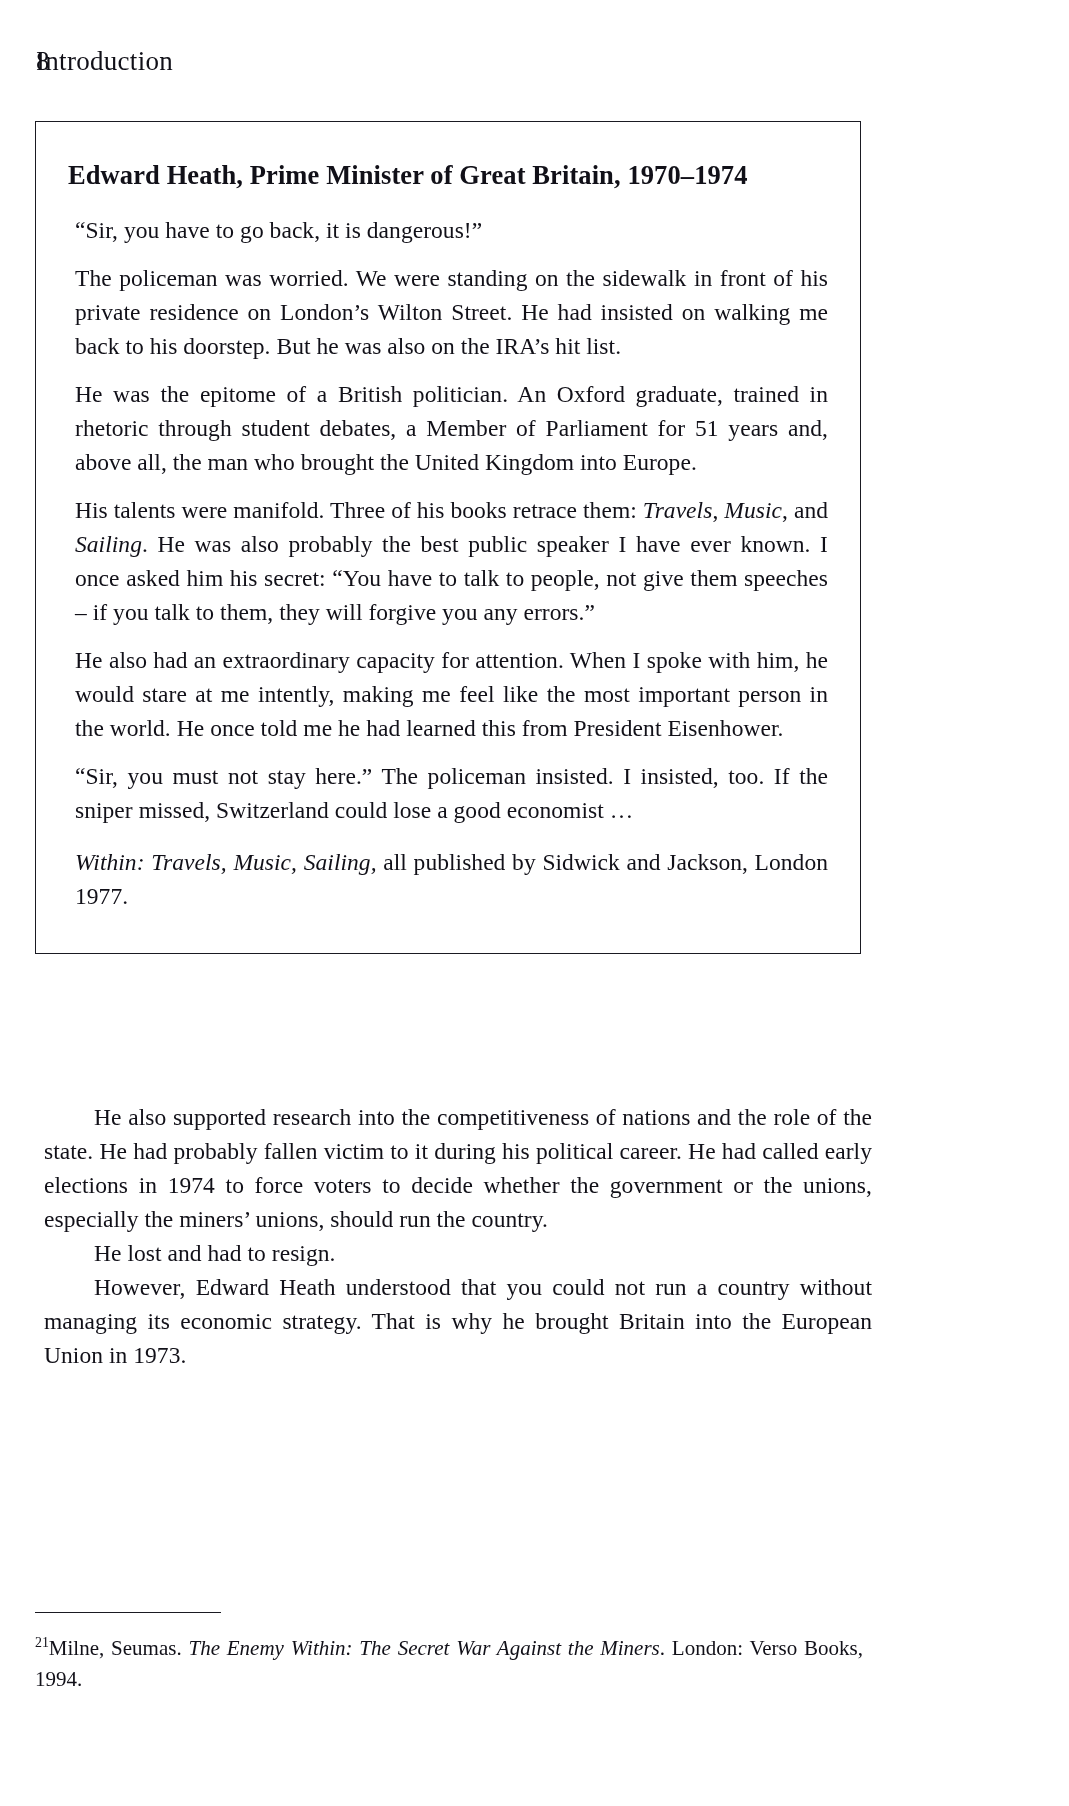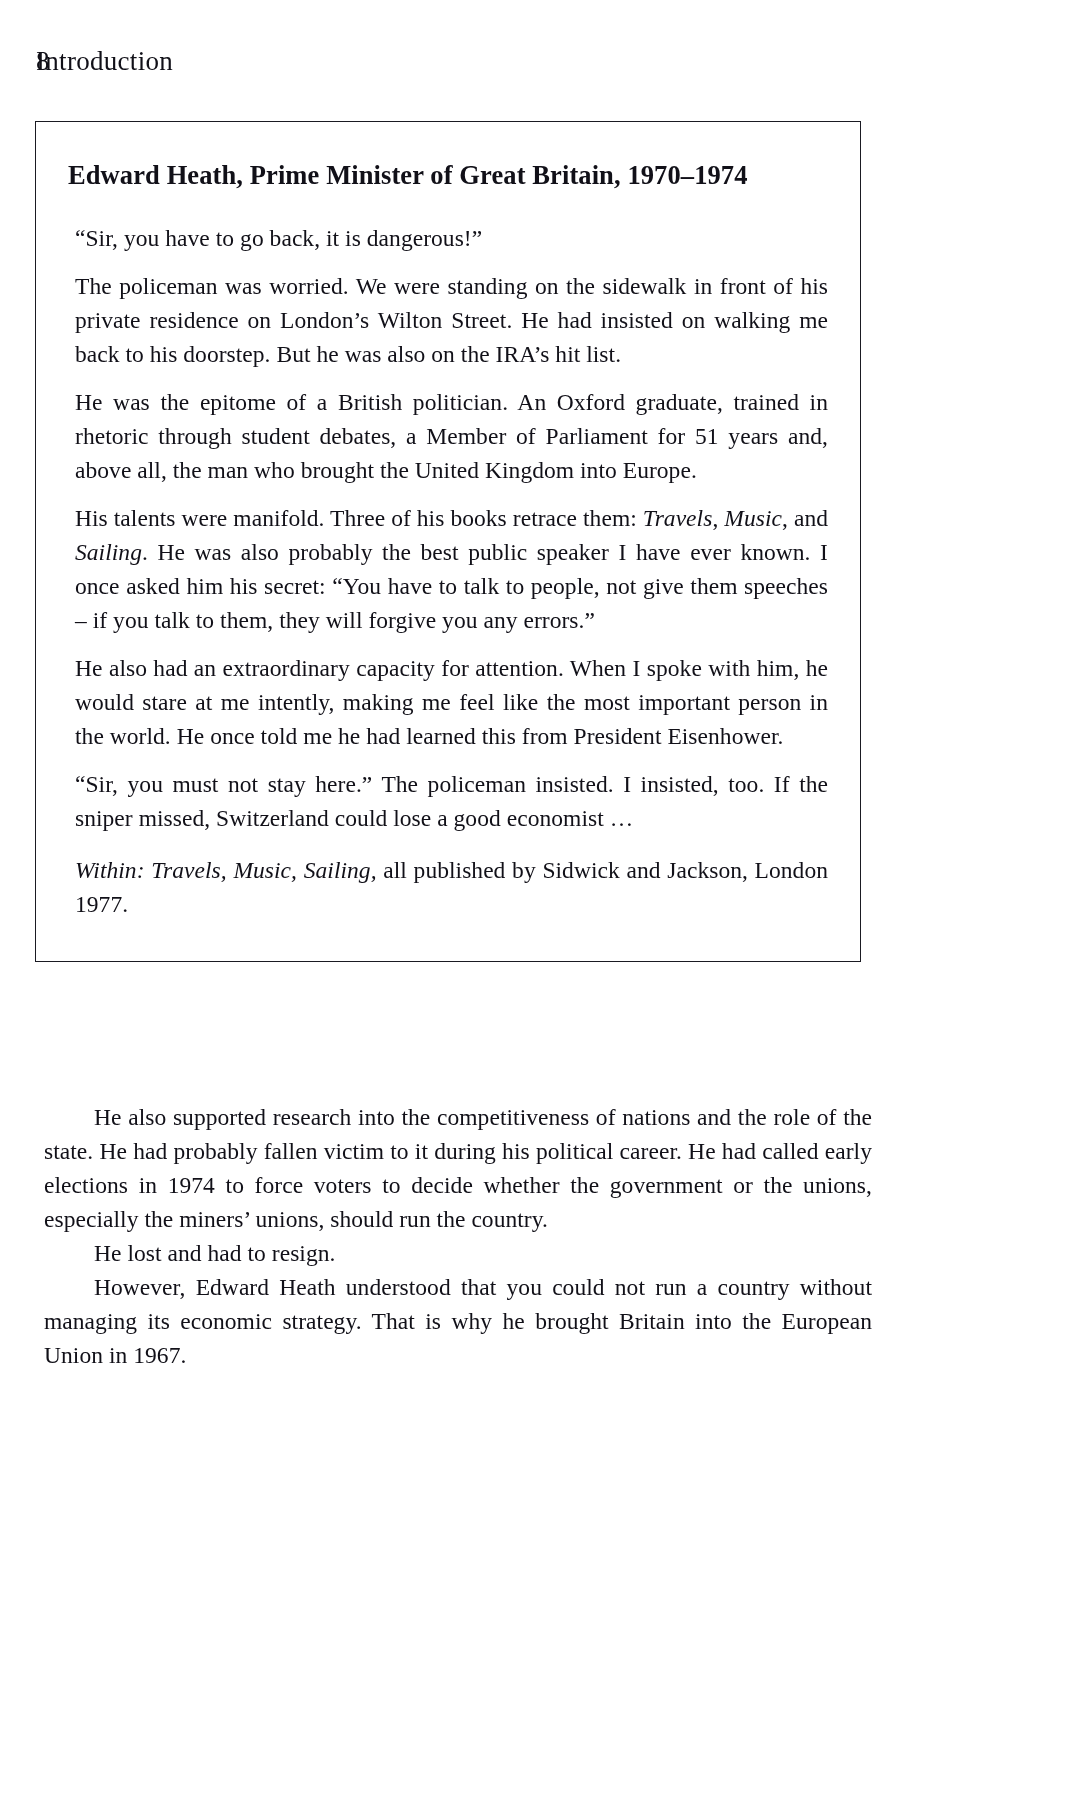--- a/index.html
+++ b/index.html
@@ -58,21 +58,21 @@
     top: 121px;
     width: 826px;
     box-sizing: border-box;
     border: 1.6px solid #1a1a22;
     padding: 28px 32px 26px 32px;
   }
   .box-title {
     font-size: 26.5px;
     font-weight: bold;
     line-height: 35px;
-    margin: 8px 0 28px 0;
+    margin: 8px 0 20px 0;
     letter-spacing: .1px;
   }
   .box p {
     font-size: 23.5px;
     line-height: 34px;
     margin: 0 0 14px 7px;
     text-align: justify;
     text-justify: inter-word;
     letter-spacing: .05px;
   }
@@ -154,17 +154,21 @@
 
     <p>He also had an extraordinary capacity for attention. When I spoke with him, he would stare at me intently, making me feel like the most important person in the world. He once told me he had learned this from President Eisenhower.</p>
     <p class="last-para">“Sir, you must not stay here.” The policeman insisted. I insisted, too. If the sniper missed, Switzerland could lose a good economist …</p>
 
     <p class="source"><i>Within: </i><i>Travels, Music, Sailing,</i><span> all published by Sidwick and Jackson, London 1977.</span></p>
   </div>
 
   <div class="body-text">
     <p>He also supported research into the competitiveness of nations and the role of the state. He had probably fallen victim to it during his political career. He had called early elections in 1974 to force voters to decide whether the government or the unions, especially the miners’ unions, should run the country.</p>
     <p>He lost and had to resign.</p>
-    <p>However, Edward Heath understood that you could not run a country without managing its economic strategy. That is why he brought Britain into the European Union in 1967.</p>
+    <p>However, Edward Heath understood that you could not run a country without managing its economic strategy. That is why he brought Britain into the European Union in 1973.</p>
   </div>
 
+  <div class="footnote-area">
+    <div class="footnote-rule"></div>
+    <p class="footnote"><sup>21</sup><span>Milne, Seumas. </span><i>The Enemy Within: The Secret War Against the Miners</i><span>. London: Verso Books, 1994.</span></p>
+  </div>
 
 </div>
 
 </body></html>

